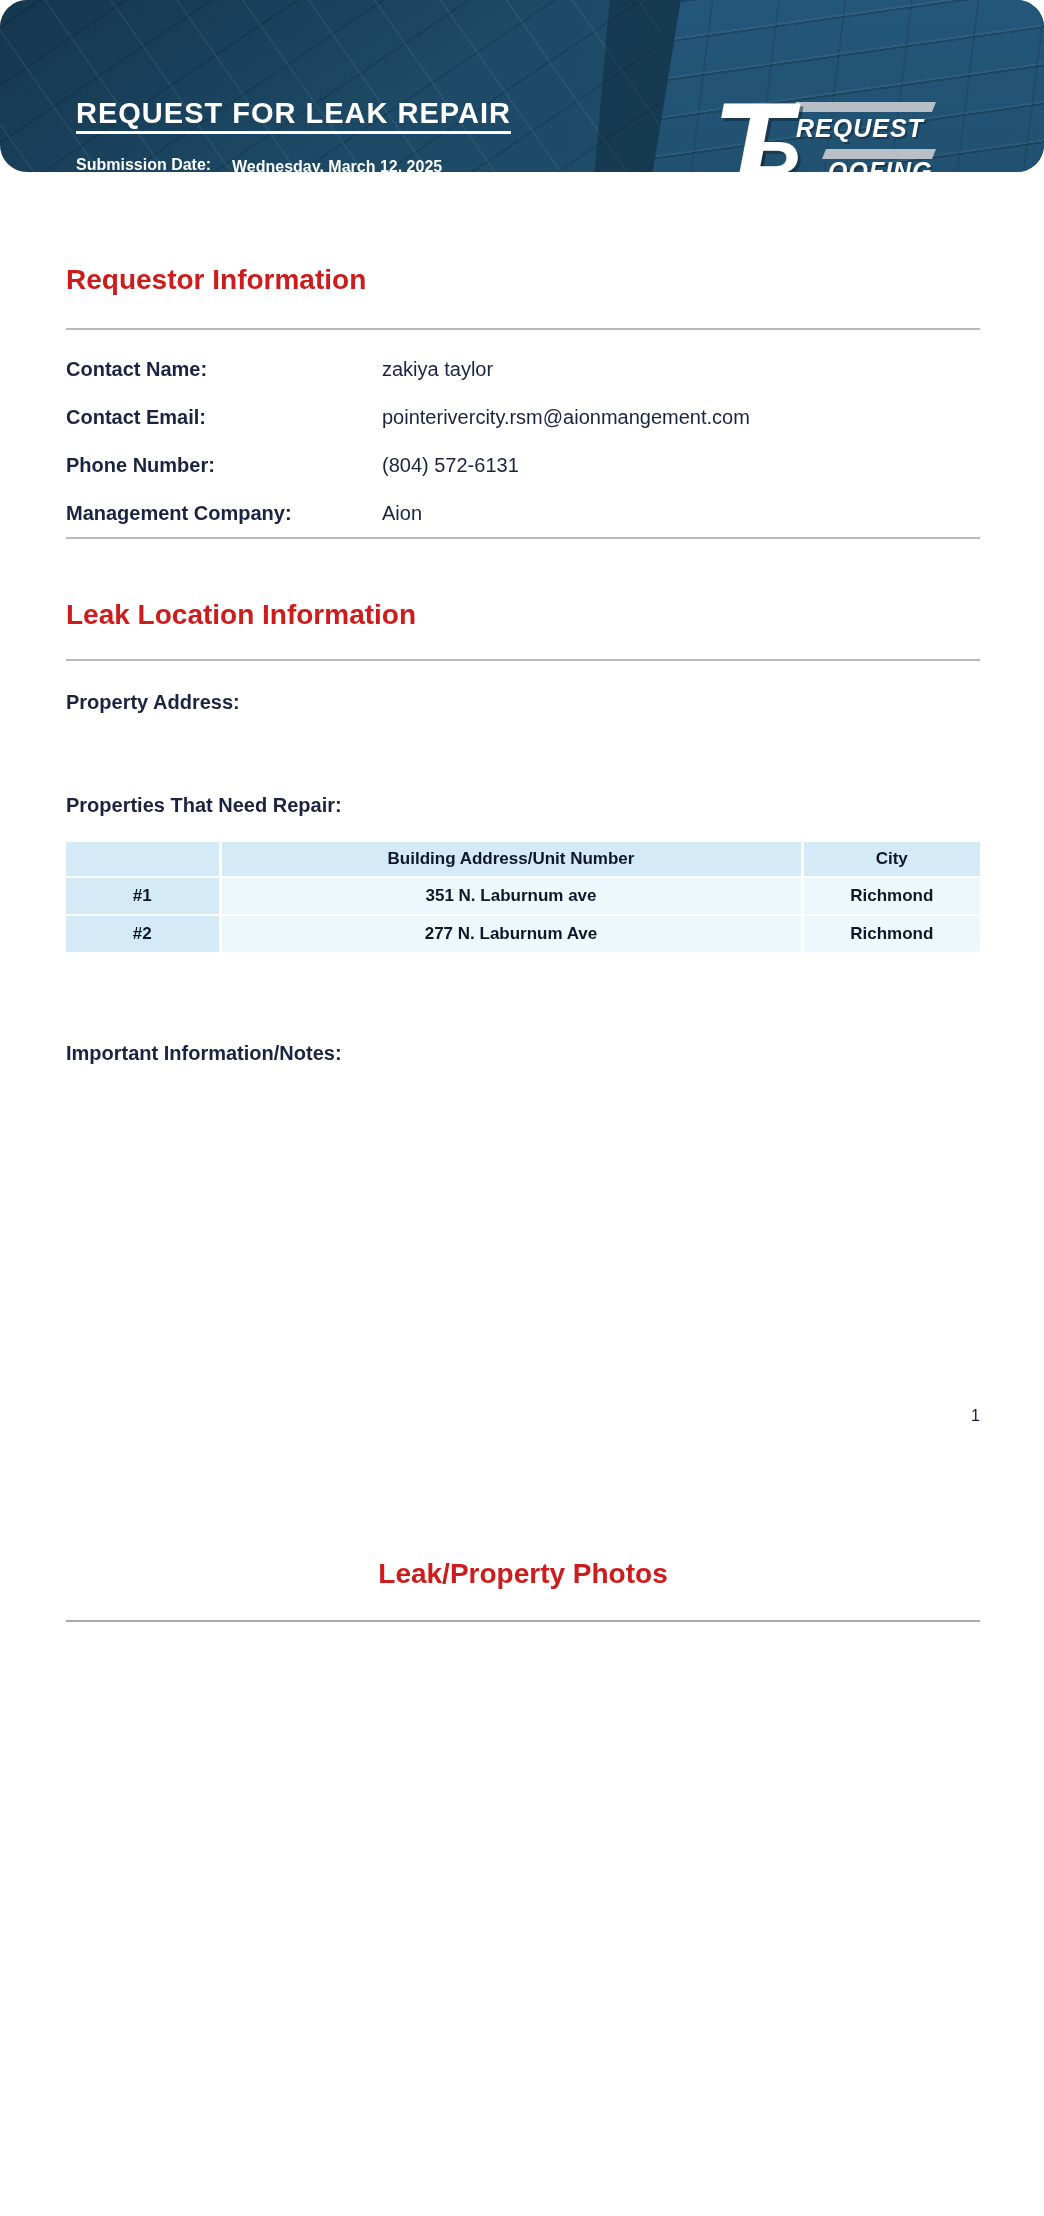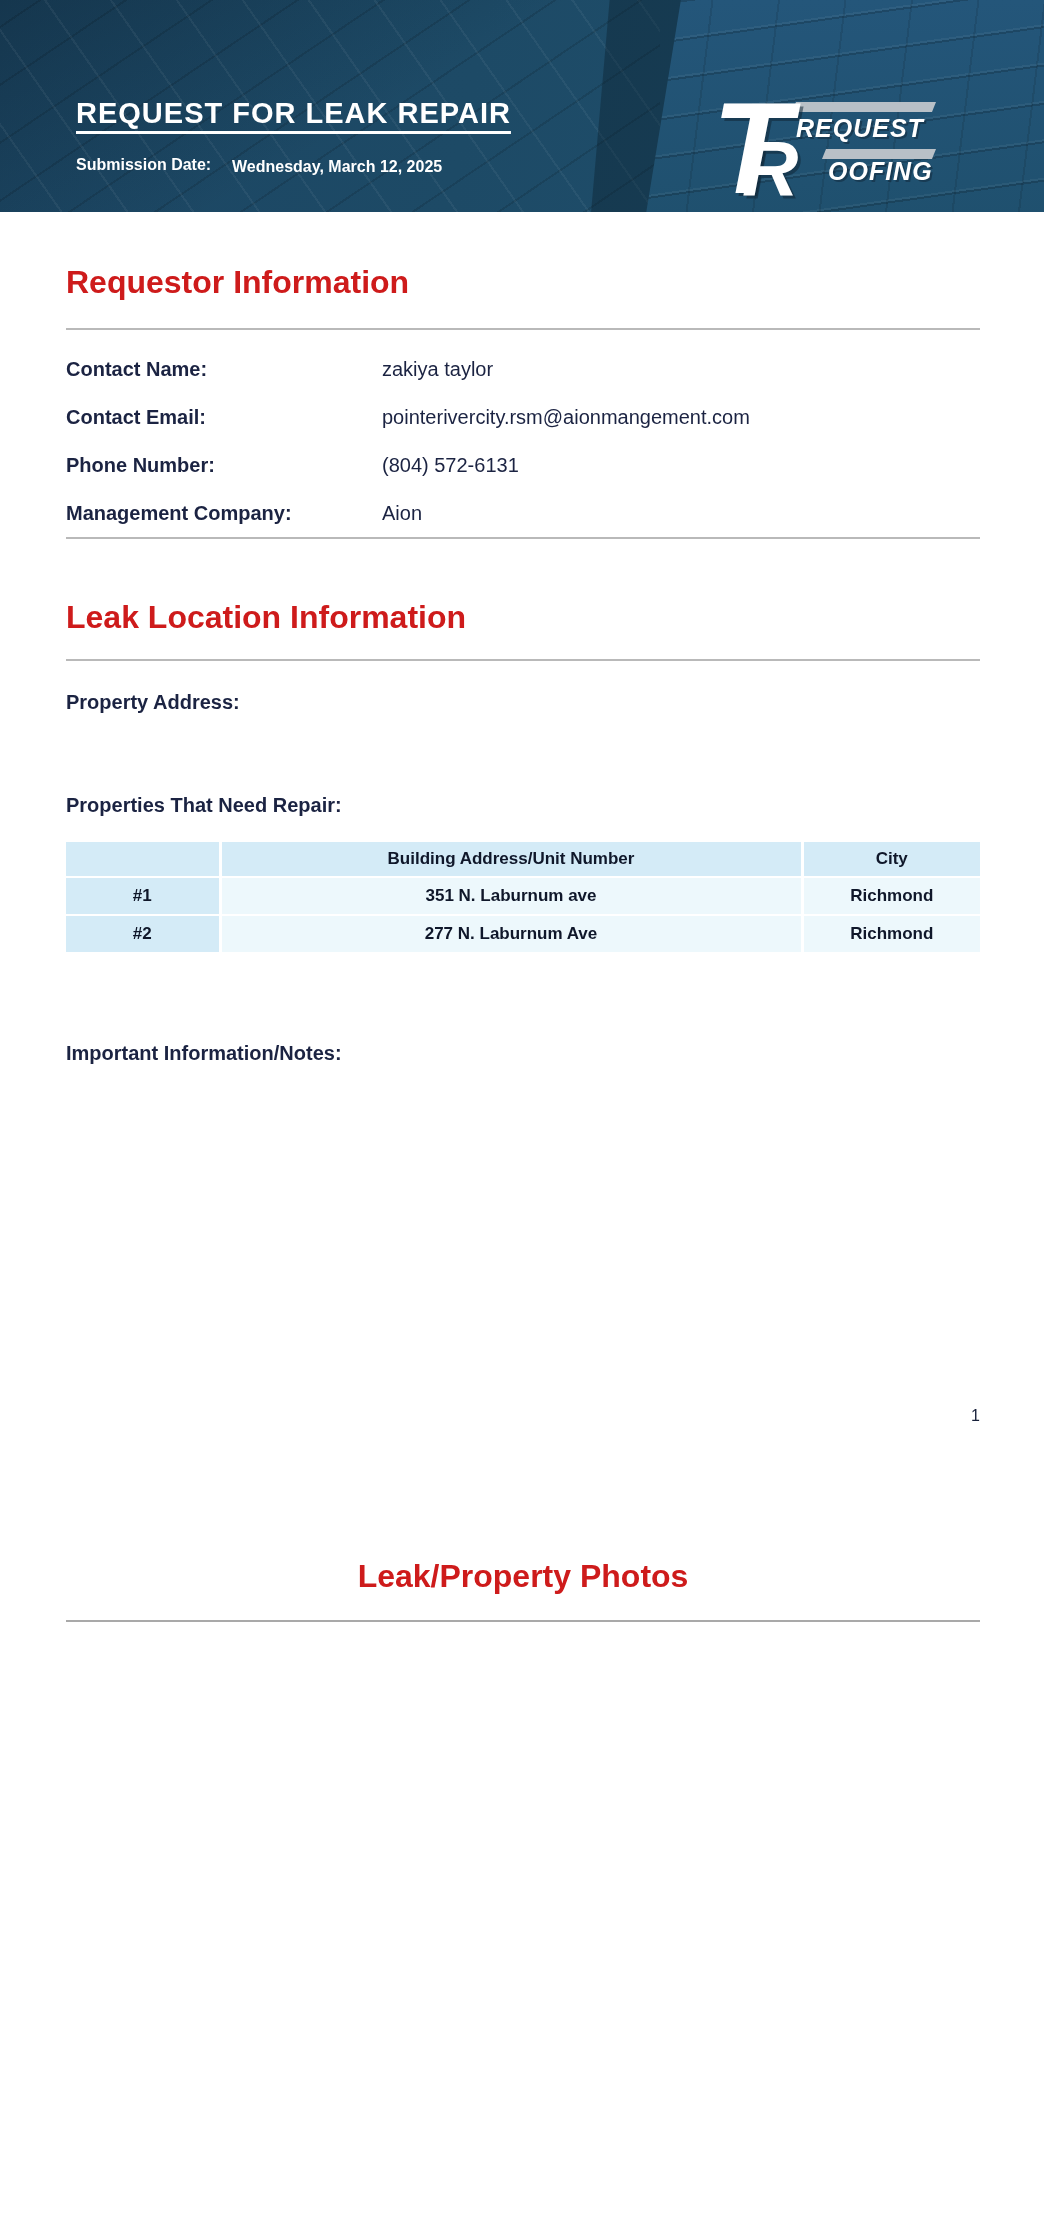--- a/index.html
+++ b/index.html
@@ -10,21 +10,21 @@
     --table_cell_bg:#edf8fc;
     --rule_gray:#b9b9b9;
     --logo_bar_gray:#b8c0c7;
     --white:#ffffff;
   }
   *{box-sizing:border-box;margin:0;padding:0;}
   body{background:#fff;font-family:"Liberation Sans",sans-serif;}
   .page{position:relative;width:1044px;height:2216px;background:#fff;overflow:hidden;}
 
   
-  .banner{position:absolute;left:0;top:0;width:1044px;height:212px;background:linear-gradient(100deg,#1c4663 0%,var(--banner_bg) 45%,#20516f 100%);overflow:hidden;}
+  .banner{position:absolute;left:0;top:0;width:1044px;height:172px;background:linear-gradient(100deg,#1c4663 0%,var(--banner_bg) 45%,#20516f 100%);overflow:hidden;border-radius:27px;}
   .art-grid{position:absolute;left:0;top:0;width:660px;height:220px;
     background:
       repeating-linear-gradient(55deg, rgba(255,255,255,.05) 0 2px, rgba(255,255,255,0) 2px 54px),
       repeating-linear-gradient(-34deg, rgba(0,0,0,.12) 0 2px, rgba(0,0,0,0) 2px 48px),
       linear-gradient(150deg, rgba(8,25,38,.35) 0%, rgba(8,25,38,0) 55%);}
   .art-wall{position:absolute;left:600px;top:-10px;width:92px;height:240px;background:rgba(9,26,38,.35);transform:skewX(-5deg);}
   .art-shingles{position:absolute;left:645px;top:0;width:399px;height:220px;
     clip-path:polygon(9% 0,100% 0,100% 100%,0 100%);
     background:
       repeating-linear-gradient(97deg, rgba(0,0,0,.10) 0 2px, rgba(0,0,0,0) 2px 66px),
@@ -45,21 +45,21 @@
     text-shadow:3px 3px 0 rgba(16,38,55,.55);}
   .logo .t{left:0px;top:3px;font-size:130px;}
   .logo .r{left:30px;top:47px;font-size:78px;}
   .logo .word{position:absolute;font-style:italic;font-weight:bold;font-size:25px;letter-spacing:1px;white-space:nowrap;
     text-shadow:2px 2px 0 rgba(16,38,55,.5);}
   .logo .w1{left:84px;top:28px;}
   .logo .w2{left:116px;top:71px;}
 
   
   .content{position:absolute;left:66px;top:0;width:914px;height:2216px;color:var(--navy);}
-  .sec-heading{position:absolute;left:0;color:var(--accent_red);font-size:32px;font-weight:bold;white-space:nowrap;}
+  .sec-heading{position:absolute;left:0;color:var(--accent_red);font-size:28px;font-weight:bold;white-space:nowrap;}
   .h-requestor{top:264px;}
   .h-leak{top:599px;}
   .h-photos{top:1558px;left:0;width:914px;text-align:center;}
   .rule{position:absolute;left:0;width:914px;height:2px;background:var(--rule_gray);}
   .rule1{top:328px;}
   .rule2{top:537px;}
   .rule3{top:659px;}
   .rule4{top:1620px;background:#a9a9a9;}
 
   .field-row{position:absolute;left:0;display:flex;width:914px;font-size:20px;line-height:24px;}

